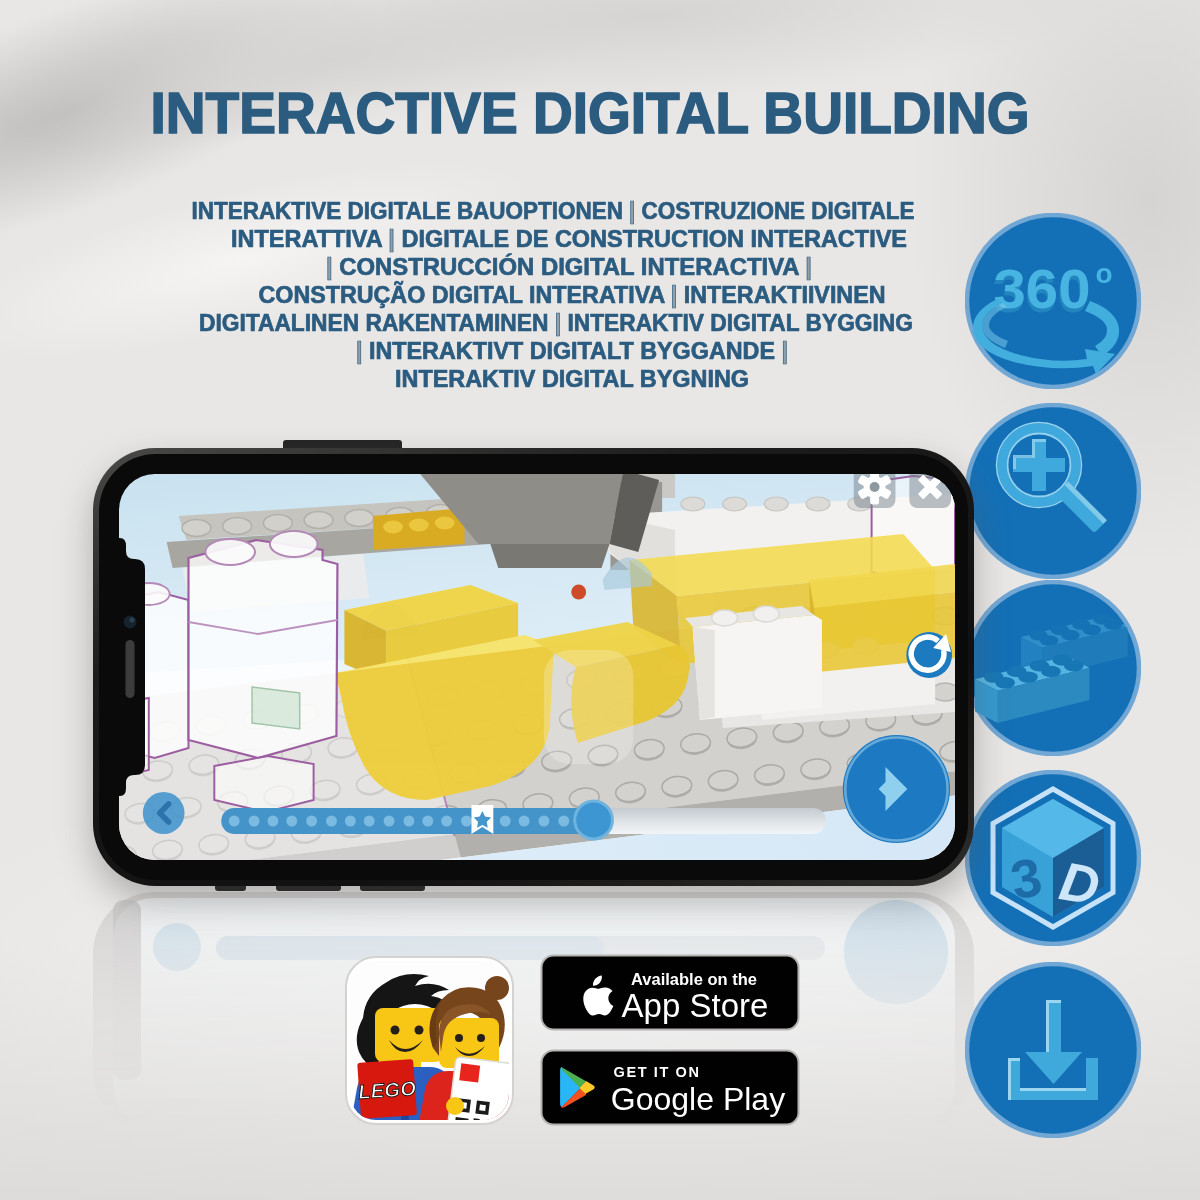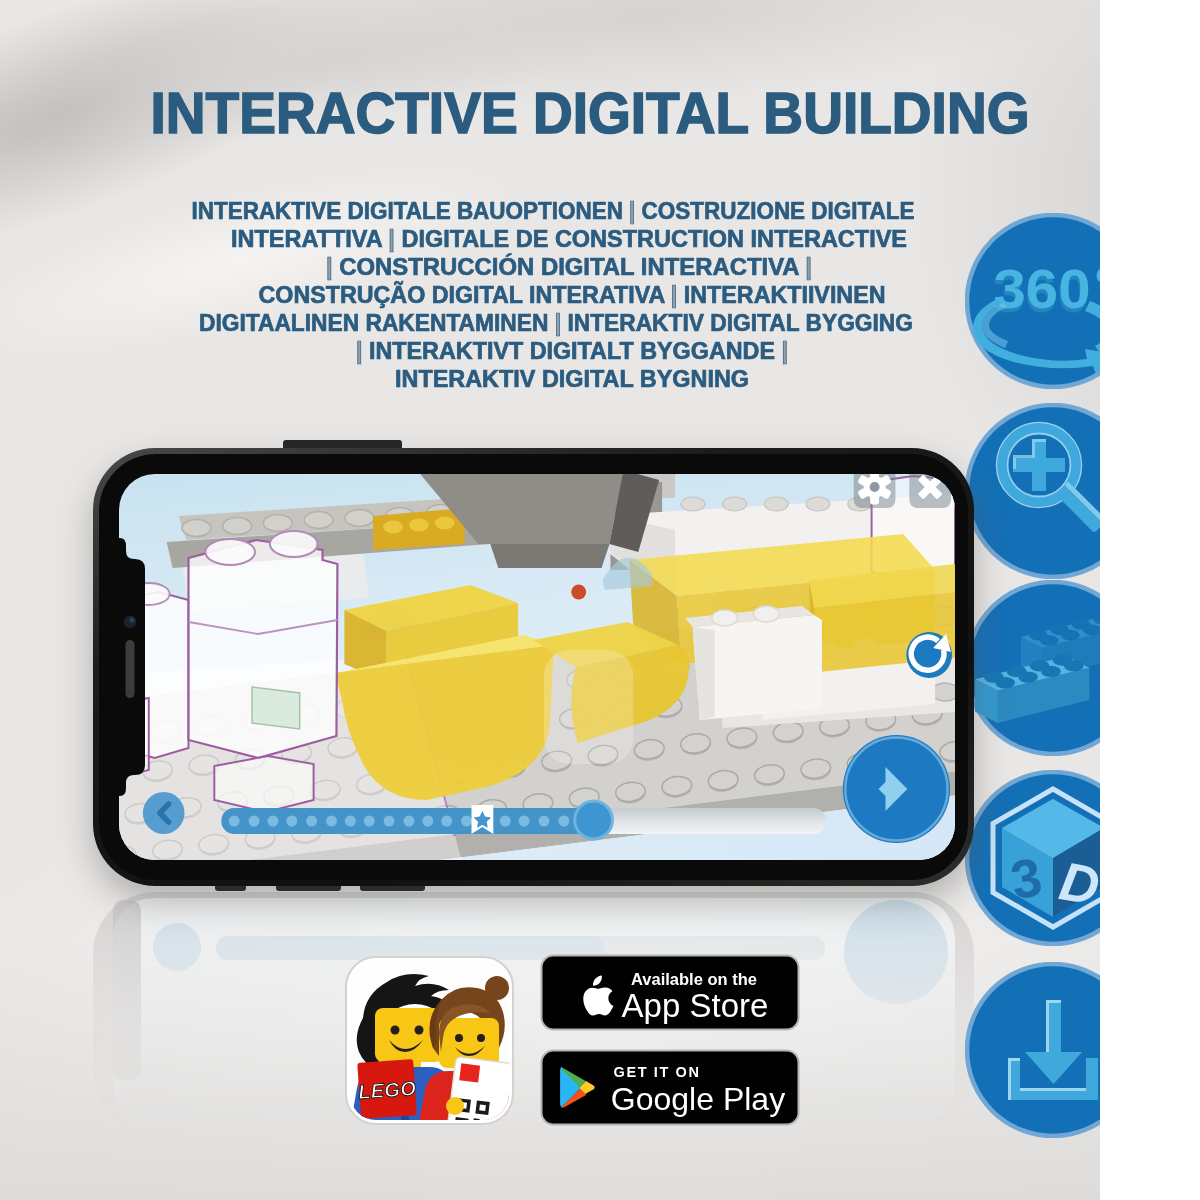--- a/index.html
+++ b/index.html
@@ -1,15 +1,15 @@
 <!DOCTYPE html>
 <html><head><meta charset="utf-8">
 <style>
 html,body{margin:0;padding:0}
-#canvas{position:relative;width:1100px;height:1200px;overflow:hidden;background:#fde047;font-family:"Liberation Sans",sans-serif}
+#canvas{position:relative;width:1200px;height:1200px;overflow:hidden;background:#fde047;font-family:"Liberation Sans",sans-serif}
 </style></head>
 <body>
 <div id="canvas">
 
 <svg style="position:absolute;left:0;top:0" width="1200" height="1200" viewBox="0 0 1200 1200">
 <defs>
 <radialGradient id="sw1" cx="0.5" cy="0.5" r="0.5">
           <stop offset="0" stop-color="#bfbdbb"></stop>
           <stop offset="1" stop-color="#bfbdbb" stop-opacity="0"></stop>
         </radialGradient>

